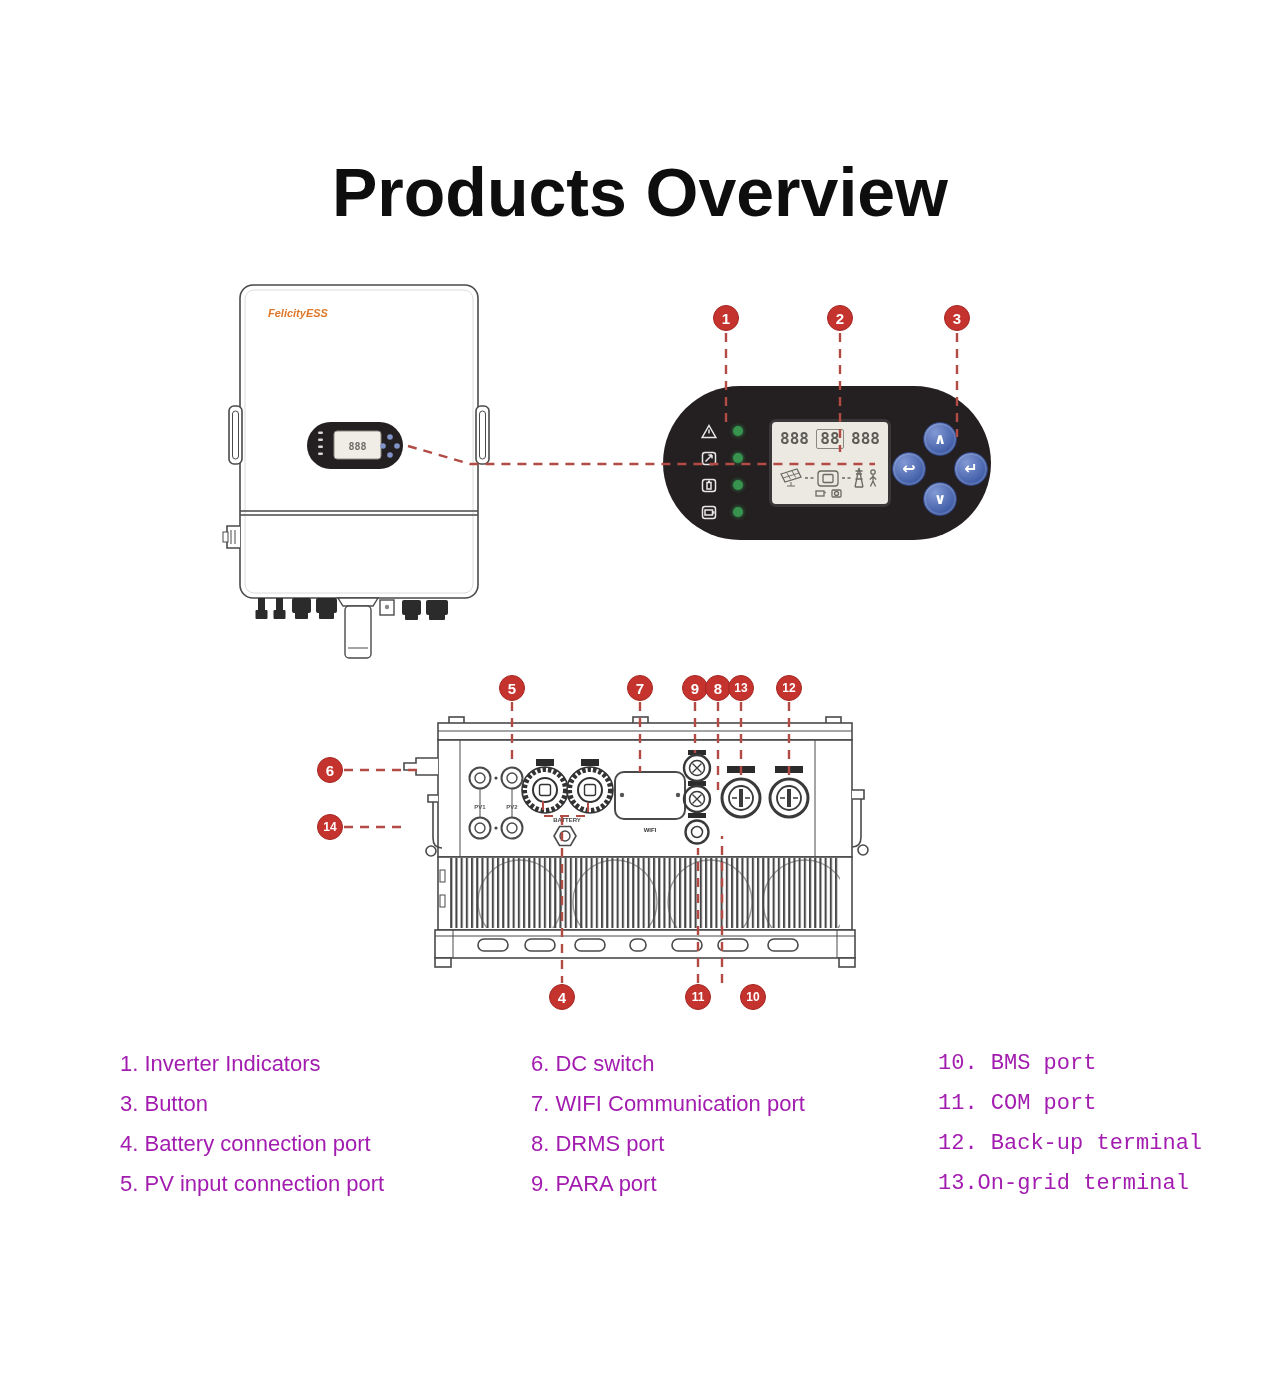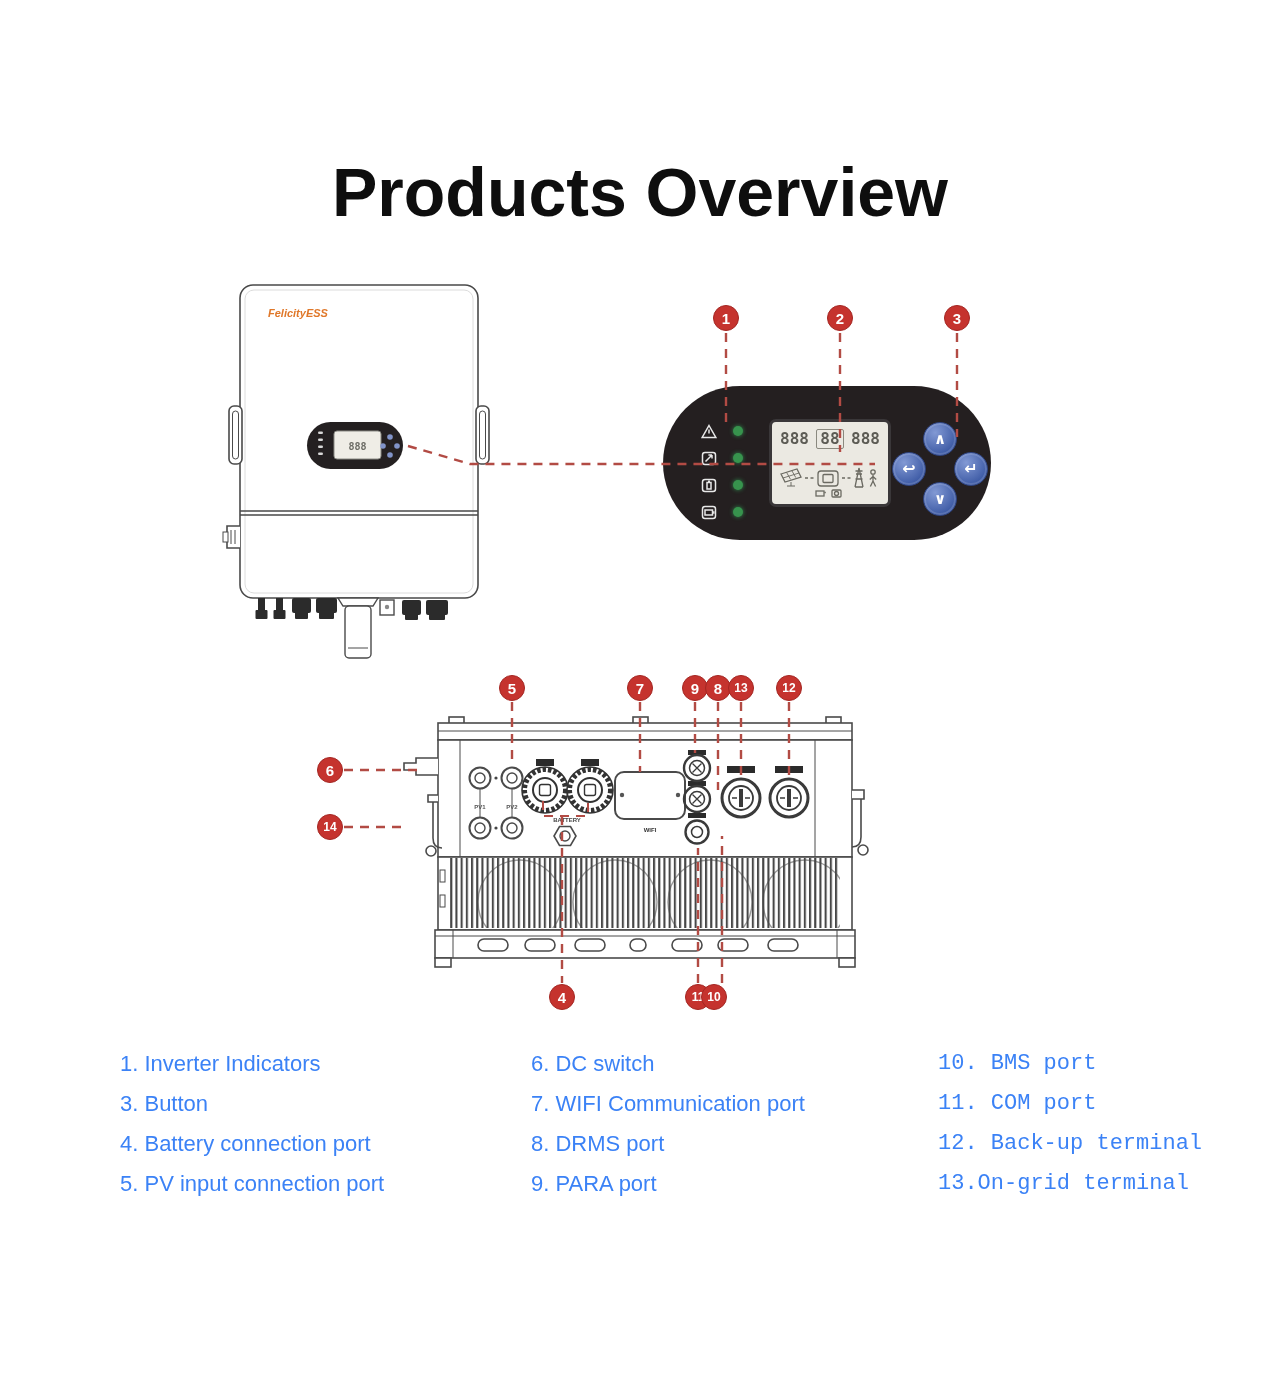--- a/index.html
+++ b/index.html
@@ -53,21 +53,21 @@
     position:absolute; width:26px; height:26px; border-radius:50%;
     background:#c5332e; border:1.5px solid #a42622;
     color:#fff; font-weight:bold; font-size:15px;
     display:flex; align-items:center; justify-content:center; line-height:1;
     z-index:5;
   }
   .callout.two { font-size:12px; }
 
   
   .legend-col { position:absolute; top:1044px; }
-  .legend-item { font-size:22px; color:#3b82f6; line-height:40px; white-space:nowrap; }
+  .legend-item { font-size:22px; color:#a21caf; line-height:40px; white-space:nowrap; }
 
   .dash-overlay { position:absolute; left:0; top:0; pointer-events:none; z-index:4; }
 </style>
 </head>
 <body>
 
 <div class="canvas">
 
   <h1 class="page-title">Products Overview</h1>
 
@@ -370,21 +370,21 @@
   <div class="callout" style="left:499px; top:675px;">5</div>
   <div class="callout" style="left:627px; top:675px;">7</div>
   <div class="callout" style="left:682px; top:675px;">9</div>
   <div class="callout" style="left:705px; top:675px;">8</div>
   <div class="callout two" style="left:728px; top:675px;">13</div>
   <div class="callout two" style="left:776px; top:675px;">12</div>
   <div class="callout" style="left:317px; top:757px;">6</div>
   <div class="callout two" style="left:317px; top:814px;text-align:center;">14</div>
   <div class="callout" style="left:549px; top:984px;">4</div>
   <div class="callout two" style="left:685px; top:984px;">11</div>
-  <div class="callout two" style="left:701px; top:984px;">10</div>
+  <div class="callout two" style="left:740px; top:984px;">10</div>
 
   <div class="legend-col" style="left:120px;">
     <div class="legend-item">1. Inverter Indicators</div>
     <div class="legend-item">3. Button</div>
     <div class="legend-item">4. Battery connection port</div>
     <div class="legend-item">5. PV input connection port</div>
   </div>
   <div class="legend-col" style="left:531px;">
     <div class="legend-item">6. DC switch</div>
     <div class="legend-item">7. WIFI Communication port</div>

